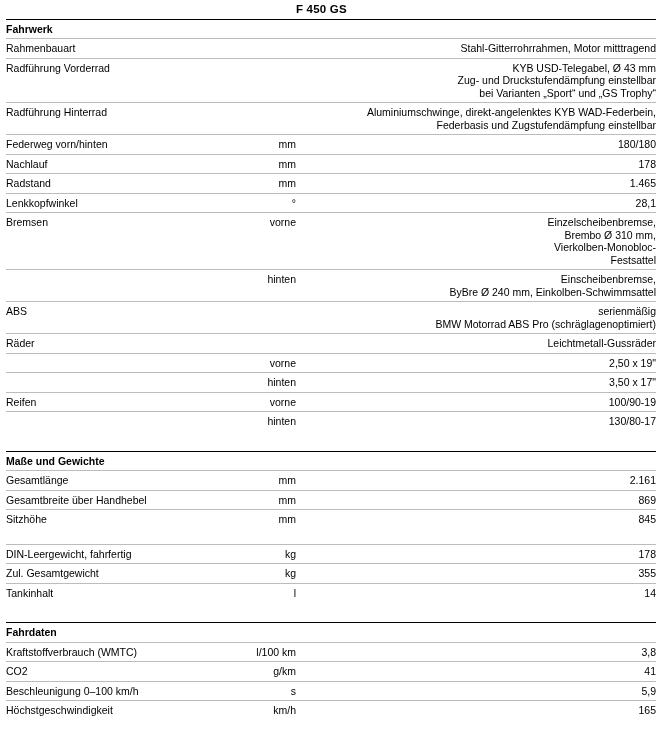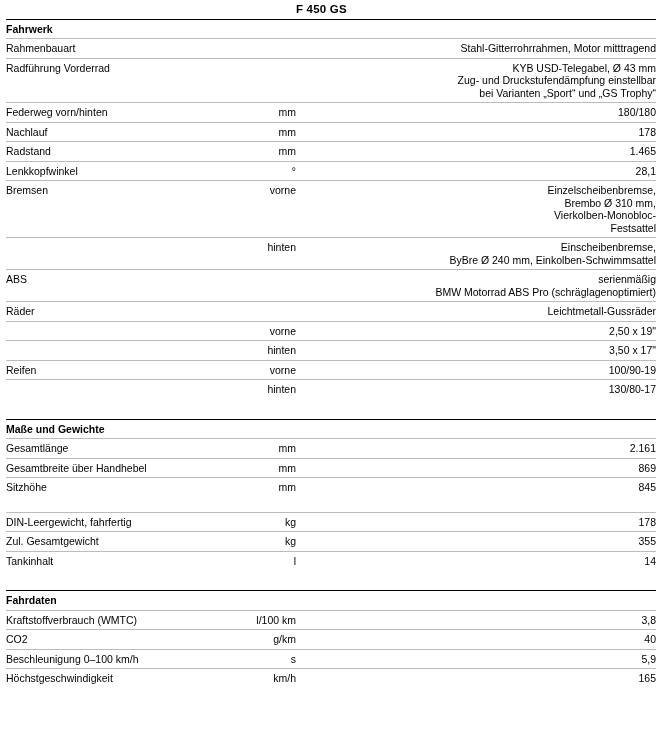--- a/index.html
+++ b/index.html
@@ -101,20 +101,26 @@
           <td class="value multiline">Stahl-Gitterrohrrahmen, Motor mitttragend</td>
         </tr>
         <tr class="line">
           <td class="label">Radführung Vorderrad</td>
           <td class="unit"></td>
           <td class="value multiline">KYB USD-Telegabel, Ø 43 mm
 Zug- und Druckstufendämpfung einstellbar
 bei Varianten „Sport“ und „GS Trophy“</td>
         </tr>
         <tr class="line">
+          <td class="label">Radführung Hinterrad</td>
+          <td class="unit"></td>
+          <td class="value multiline">Aluminiumschwinge, direkt-angelenktes KYB WAD-Federbein,
+Federbasis und Zugstufendämpfung einstellbar</td>
+        </tr>
+        <tr class="line">
           <td class="label">Federweg vorn/hinten</td>
           <td class="unit">mm</td>
           <td class="value multiline">180/180</td>
         </tr>
         <tr class="line">
           <td class="label">Nachlauf</td>
           <td class="unit">mm</td>
           <td class="value multiline">178</td>
         </tr>
         <tr class="line">
@@ -218,21 +224,21 @@
           <td class="section" colspan="3">Fahrdaten</td>
         </tr>
         <tr class="line">
           <td class="label">Kraftstoffverbrauch (WMTC)</td>
           <td class="unit">l/100 km</td>
           <td class="value multiline">3,8</td>
         </tr>
         <tr class="line">
           <td class="label">CO2</td>
           <td class="unit">g/km</td>
-          <td class="value multiline">40</td>
+          <td class="value multiline">41</td>
         </tr>
         <tr class="line">
           <td class="label">Beschleunigung 0–100 km/h</td>
           <td class="unit">s</td>
           <td class="value multiline">5,9</td>
         </tr>
         <tr class="line">
           <td class="label">Höchstgeschwindigkeit</td>
           <td class="unit">km/h</td>
           <td class="value multiline">165</td>

